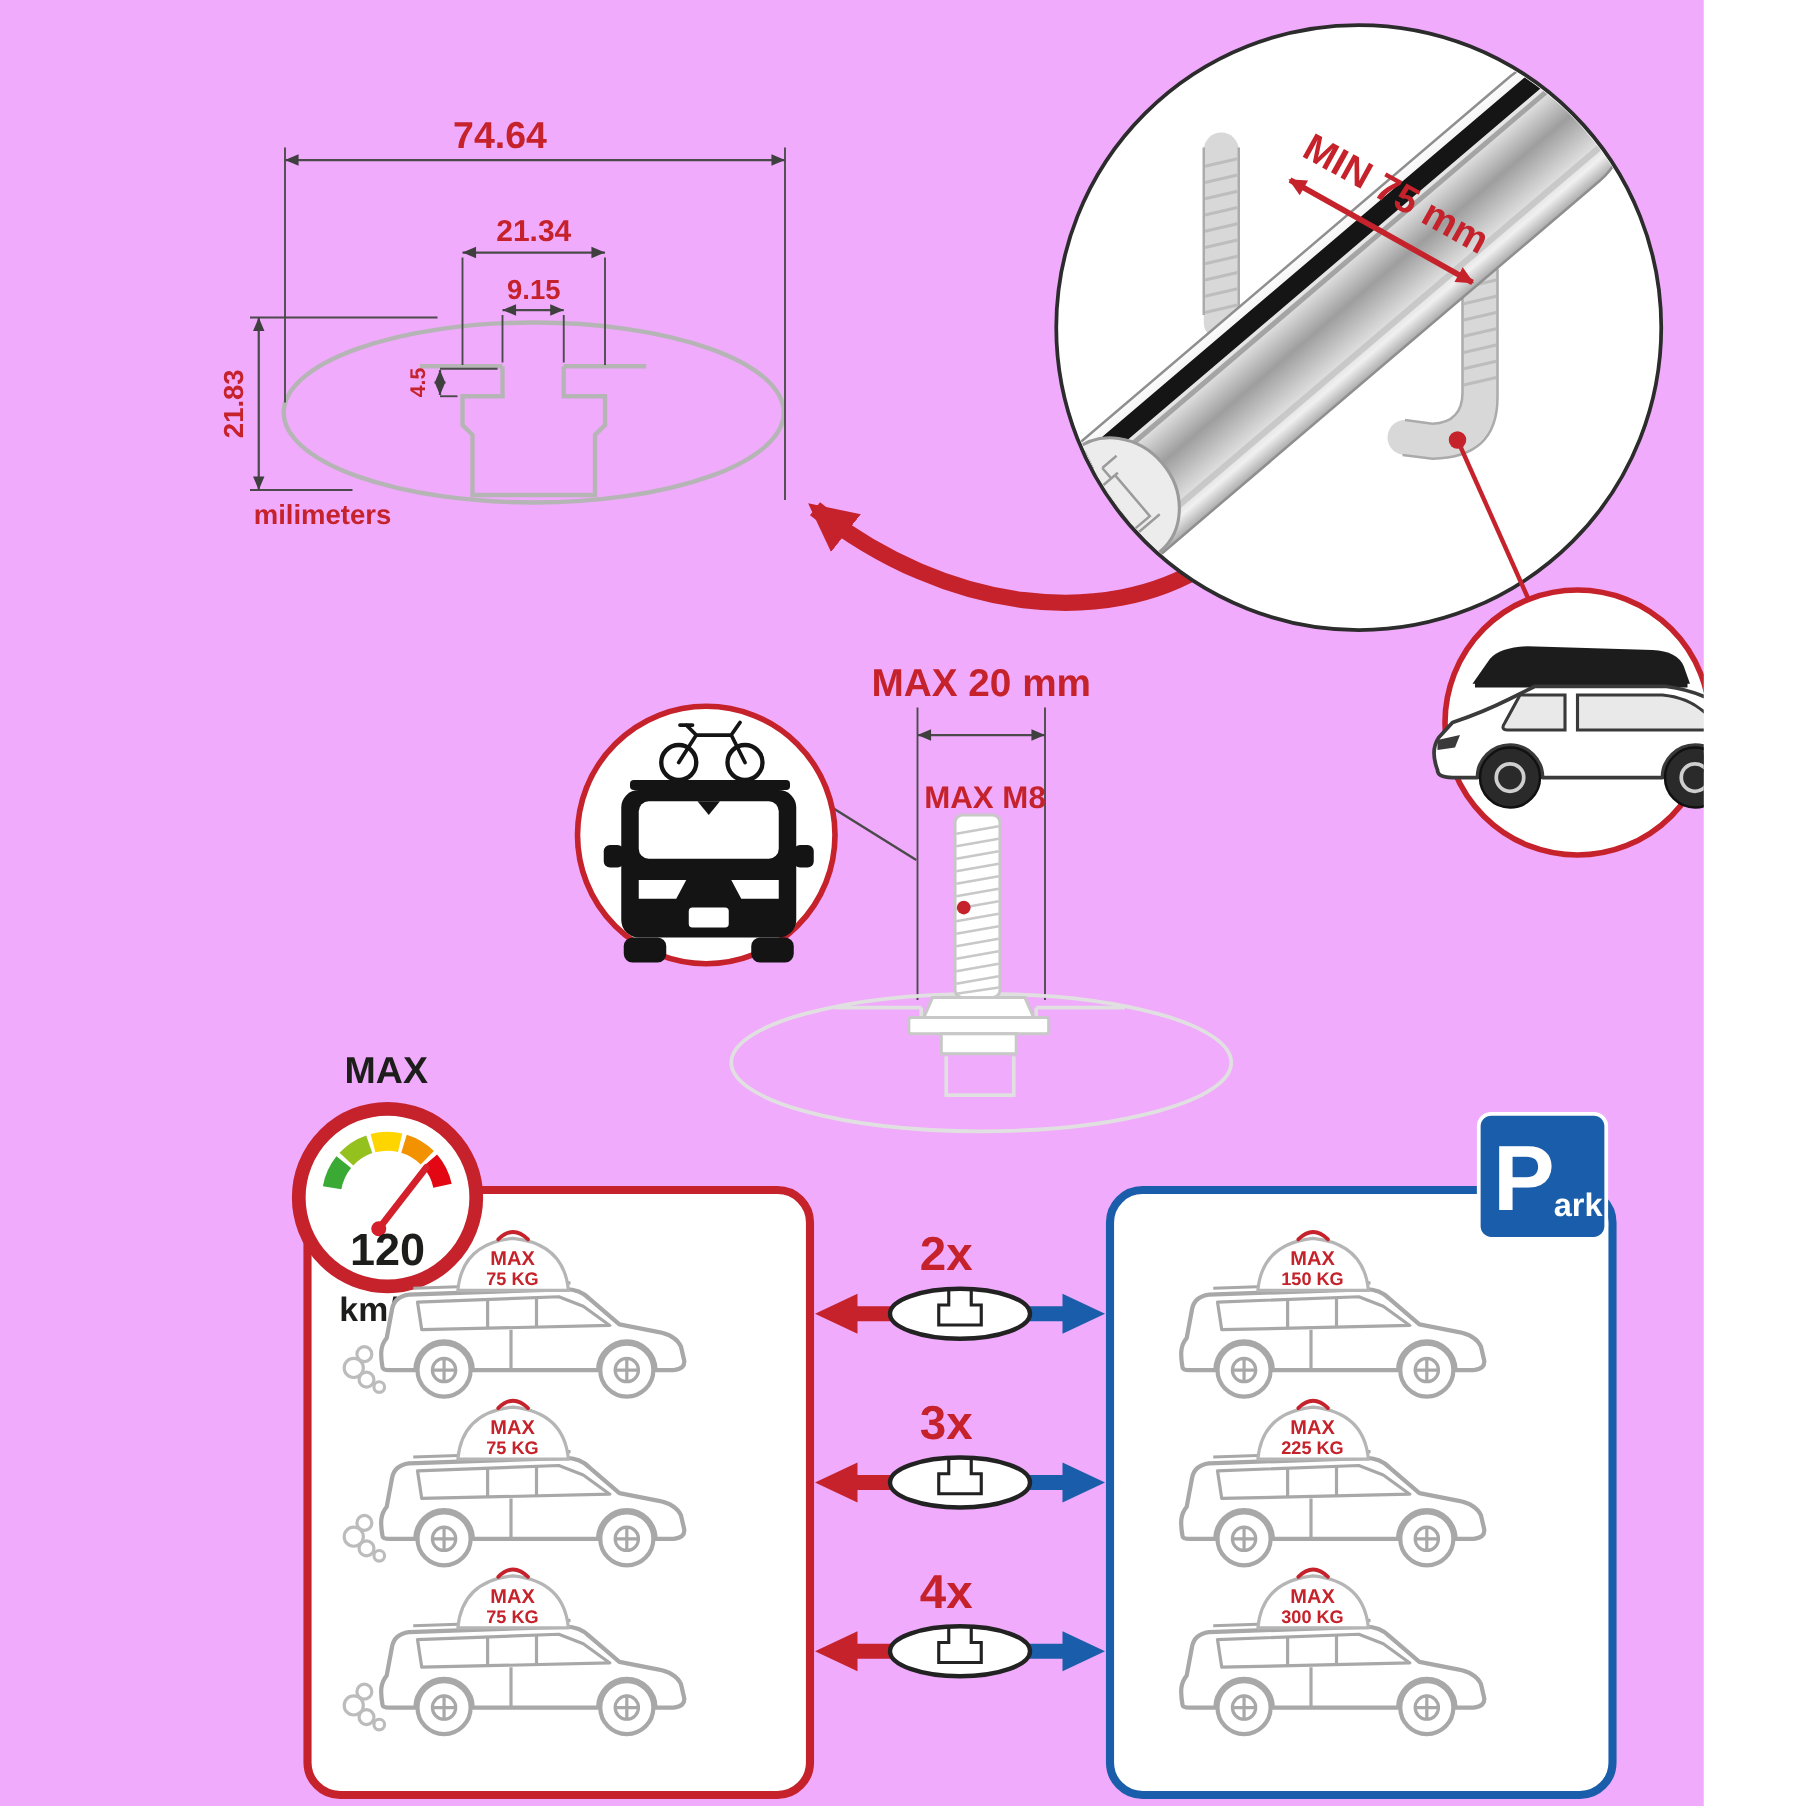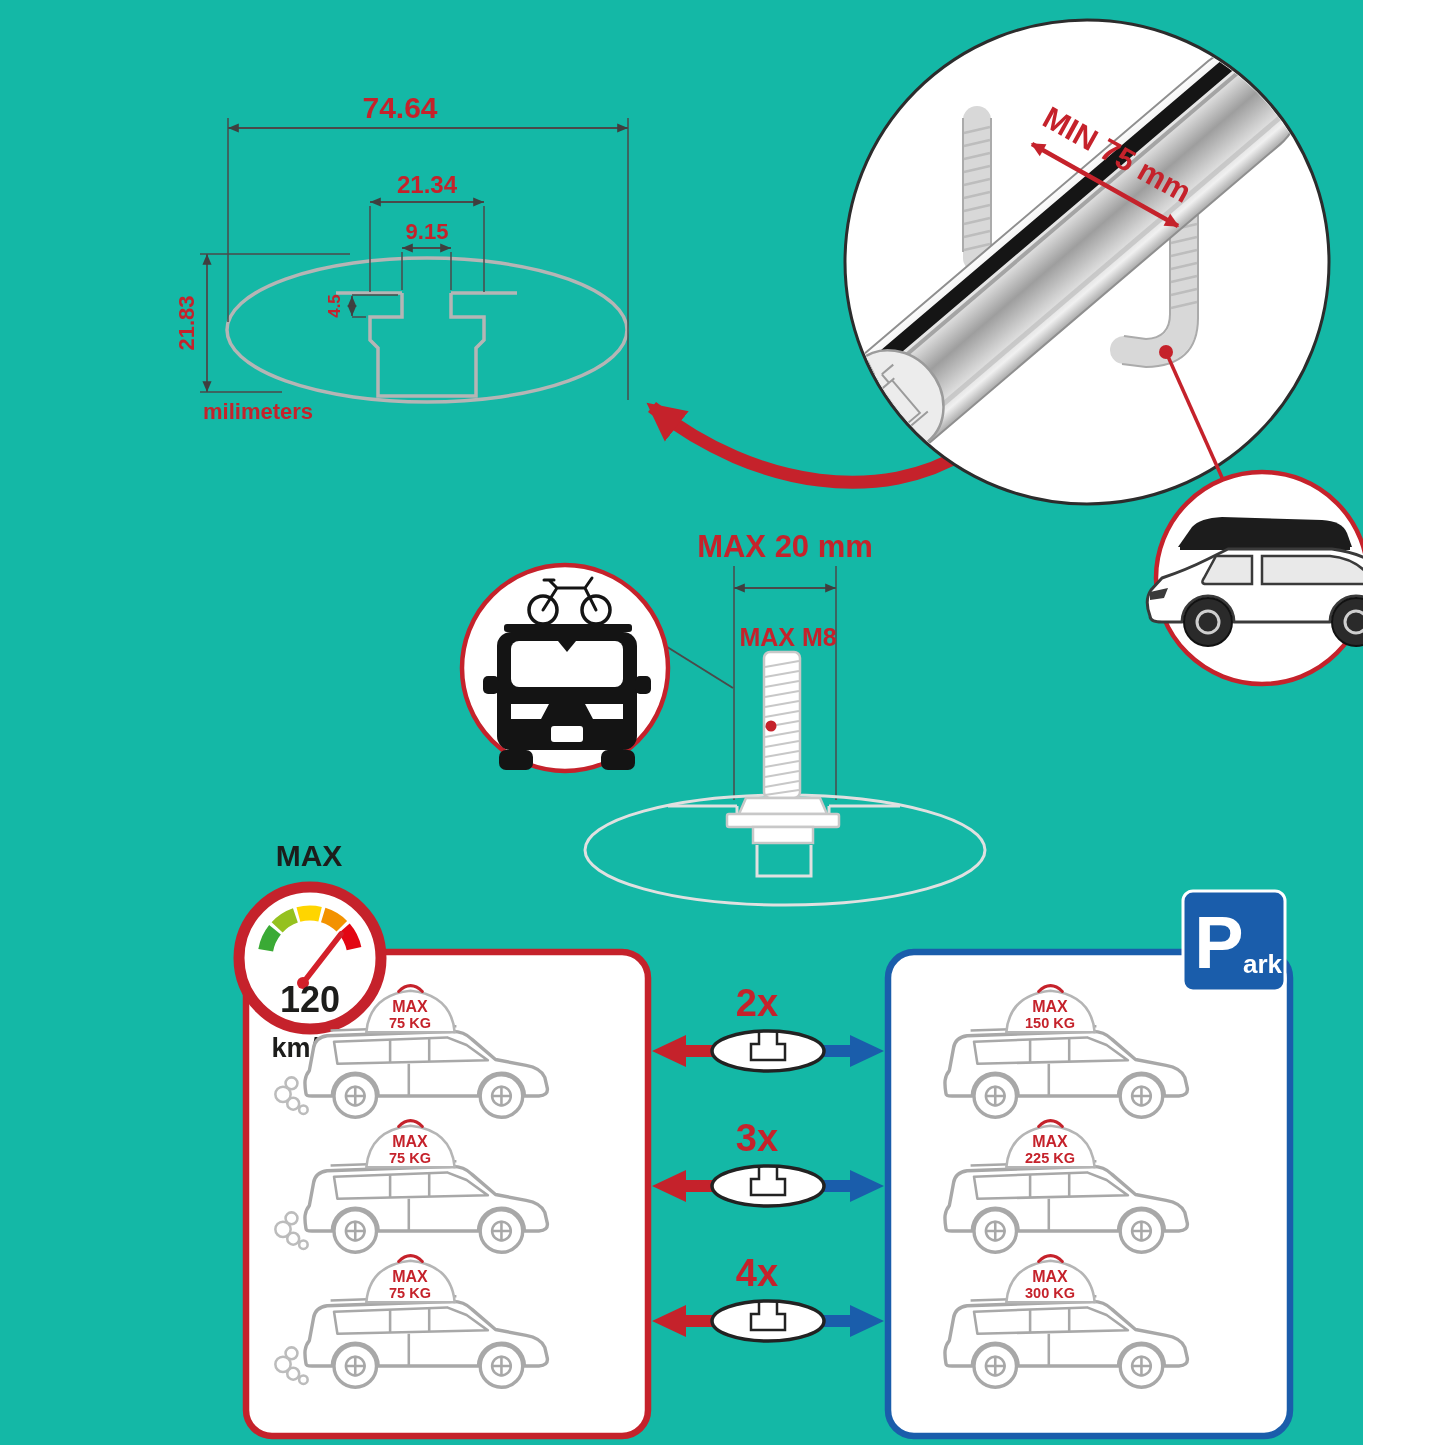--- a/index.html
+++ b/index.html
@@ -1,16 +1,16 @@
 <!DOCTYPE html>
 <html><head>
 <meta charset="utf-8">
 <style>
   html,body{margin:0;padding:0;background:#fff;}
-  #stage{position:relative;width:1363px;height:1445px;background:#14b8a6;overflow:hidden;}
+  #stage{position:relative;width:1363px;height:1445px;background:#f0abfc;overflow:hidden;}
   svg{display:block;}
   text{font-family:"Liberation Sans","DejaVu Sans",sans-serif;}
   .rt{fill:#c5222b;font-weight:700;}
   .bt{fill:#1d1d1b;font-weight:700;}
   .wt{fill:#ffffff;font-weight:700;}
   .mid{text-anchor:middle;}
   .dim{stroke:#4a4a4a;stroke-width:1.8;fill:none;}
   .ext{stroke:#4a4a4a;stroke-width:1.5;fill:none;}
   .prof{stroke:#b5b5b5;stroke-width:3.5;fill:none;}
   .faint{stroke:#e0e0e0;stroke-width:3;fill:none;}

